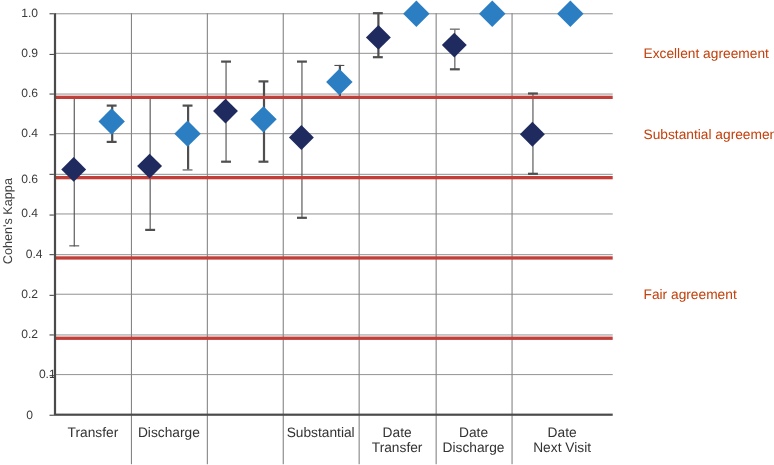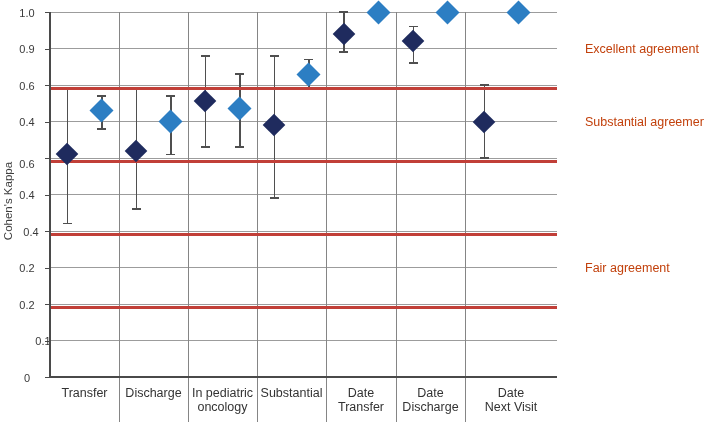--- a/index.html
+++ b/index.html
@@ -134,22 +134,20 @@
       <div class="diamond" style="left: 162.25px; top: 113px; width: 17px; height: 17px; background: rgb(44, 126, 195);"></div>
       <div class="diamond" style="left: 231.25px; top: 100.225px; width: 17px; height: 17px; background: rgb(44, 126, 195);"></div>
       <div class="diamond" style="left: 300.25px; top: 65.55px; width: 17px; height: 17px; background: rgb(44, 126, 195);"></div>
       <div class="diamond" style="left: 369.75px; top: 3.5px; width: 17px; height: 17px; background: rgb(44, 126, 195);"></div>
       <div class="diamond" style="left: 439.25px; top: 3.5px; width: 17px; height: 17px; background: rgb(44, 126, 195);"></div>
       <div class="diamond" style="left: 510.25px; top: 3.5px; width: 17px; height: 17px; background: rgb(44, 126, 195);"></div>
       <div class="axis-y" style="left: 49px; top: 12px; height: 365px; background: rgb(74, 74, 74);"></div>
       <div class="axis-x" style="left: 49px; top: 376px; width: 508px; background: rgb(74, 74, 74);"></div>
       <div class="cat-label" style="left: 84.5px; top: 386px;">Transfer</div>
       <div class="cat-label" style="left: 153.5px; top: 386px;">Discharge</div>
-      <div class="cat-label" style="left: 222.5px; top: 386px;">In pediatric
-oncology</div>
       <div class="cat-label" style="left: 291.5px; top: 386px;">Substantial</div>
       <div class="cat-label" style="left: 361px; top: 386px;">Date
 Transfer</div>
       <div class="cat-label" style="left: 430.5px; top: 386px;">Date
 Discharge</div>
       <div class="cat-label" style="left: 511px; top: 386px;">Date
 Next Visit</div>
       <div class="agreement-label" style="top: 48.5px;">Excellent agreement</div>
       <div class="agreement-label" style="top: 121.5px;">Substantial agreement</div>
       <div class="agreement-label" style="top: 267.5px;">Fair agreement</div>

